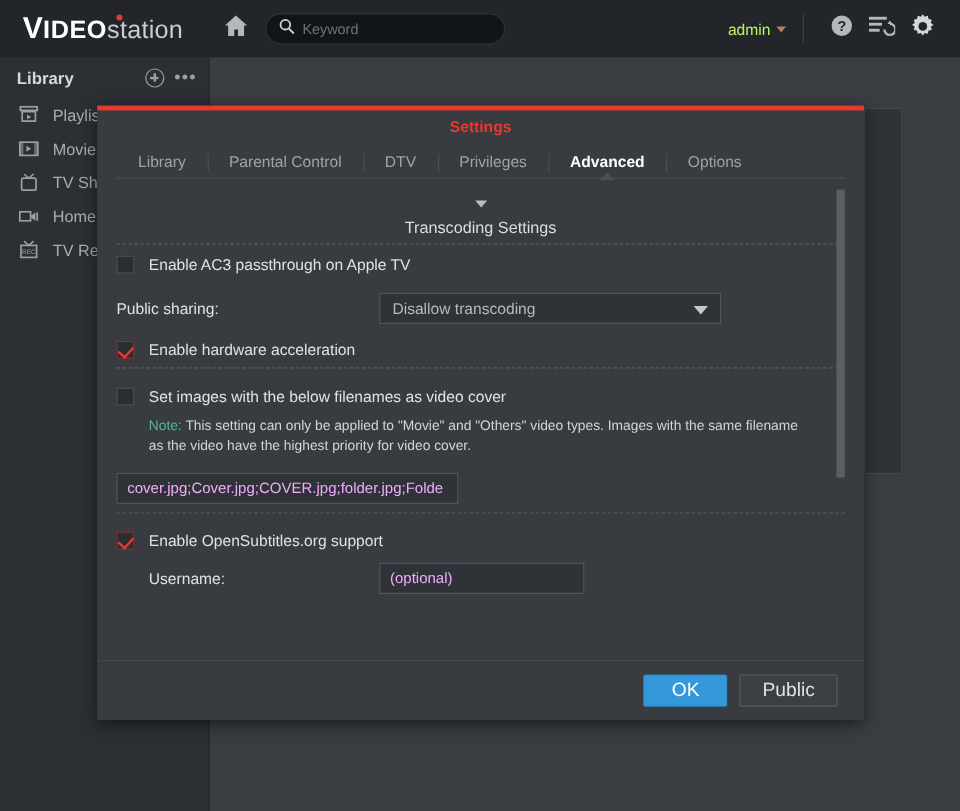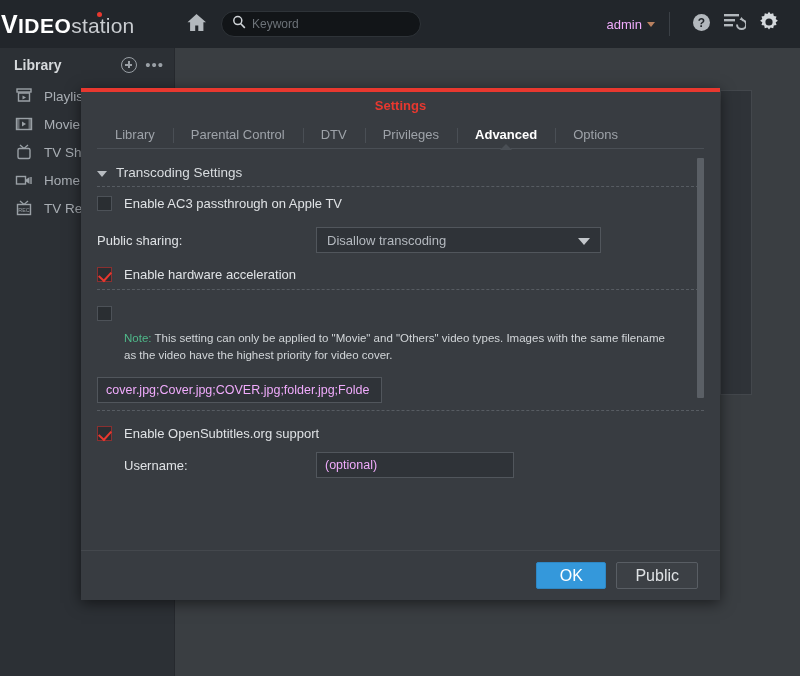--- a/index.html
+++ b/index.html
@@ -12,21 +12,21 @@
   #app { position: relative; width: 800px; height: 676px; background: #3a3e42; }
 
   
   .topbar {
     position: absolute; left: 0; top: 0; width: 800px; height: 48px;
     background: #22262b;
     display: flex; align-items: center;
   }
   .logo {
     width: 175px; height: 48px; display: flex; align-items: center;
-    padding-left: 1px; position: relative;
+    padding-left: 19px; position: relative;
   }
   .logo-text { font-size: 21px; letter-spacing: .2px; white-space: nowrap; }
   .logo-v { color: #ffffff; font-weight: bold; font-size: 25px; }
   .logo-ideo { color: #ffffff; font-weight: bold; letter-spacing: .5px; }
   .logo-station { color: #c9ccd0; font-weight: 300; }
   .logo-dot {
     position: absolute; left: 97px; top: 12px; width: 5px; height: 5px;
     border-radius: 50%; background: #e8382f;
   }
   .home-btn {
@@ -34,21 +34,21 @@
   }
   .searchbox {
     width: 200px; height: 26px; background: #121518; border: 1px solid #2e3338;
     border-radius: 13px; display: flex; align-items: center; padding: 0 10px;
     margin-left: 4px;
   }
   .searchbox .ph { color: #6c7278; font-size: 12px; margin-left: 6px; }
   .topright {
     margin-left: auto; display: flex; align-items: center; height: 48px; padding-right: 14px;
   }
-  .admin { color: #f0abfc; font-size: 13px; display: flex; align-items: center; gap: 5px; }
+  .admin { color: #bef264; font-size: 13px; display: flex; align-items: center; gap: 5px; }
   .caret-d { width:0;height:0;border-left:4px solid transparent;border-right:4px solid transparent;border-top:5px solid #b9805f; }
   .vdiv { width: 1px; height: 24px; background: #3b4046; margin: 0 14px; }
   .ticon { width: 34px; height: 48px; display: flex; align-items: center; justify-content: center; }
 
   
   .sidebar {
     position: absolute; left: 0; top: 48px; width: 175px; height: 628px;
     background: #2c3035; border-right: 1px solid #26292e;
   }
   .lib-head {
@@ -118,21 +118,21 @@
     border-bottom:6px solid #4a4f55; z-index:-1;
   }
 
   .dlg-body {
     position: absolute; left: 0; top: 61px; width: 639px; height: 399px;
     overflow: hidden;
   }
   .scroll-area { position:absolute; left:16px; top:0; width: 607px; height: 399px; }
 
   .section-head {
-    display: flex; align-items: center; gap: 9px; padding-top: 12px; padding-bottom: 6px;
+    display: flex; align-items: center; gap: 9px; padding-top: 12px; padding-bottom: 6px; flex-direction: column;
   }
   .chev {
     width: 0; height: 0; border-left: 5px solid transparent; border-right: 5px solid transparent;
     border-top: 6px solid #b8bcc1; margin-top: 2px;
   }
   .section-title { color: #d9dde0; font-size: 13.5px; }
   .dashed { border-bottom: 1px dashed #575c62; height: 1px; margin-bottom: 2px; }
 
   .row { display: flex; align-items: center; padding: 7px 0; }
   .cbx {
@@ -375,20 +375,21 @@
 
         <div class="row">
           <span class="cbx checked"></span>
           <span class="cbx-lbl">Enable hardware acceleration</span>
         </div>
 
         <div class="dashed"></div>
 
         <div class="row" style="padding-top:14px">
           <span class="cbx"></span>
+          <span class="cbx-lbl">Set images with the below filenames as video cover</span>
         </div>
 
         <div class="note" style="padding-left:27px">
           <span class="note-tag">Note:</span><span> This setting can only be applied to "Movie" and "Others" video types. Images with the same filename as the video have the highest priority for video cover.</span>
         </div>
 
         <div class="row" style="padding-top:13px">
           <span class="txtinput" style="width:285px">
             <span>cover.jpg;Cover.jpg;COVER.jpg;folder.jpg;Folde</span>
           </span>
@@ -396,21 +397,21 @@
 
         <div class="dashed"></div>
 
         <div class="row" style="padding-top:13px">
           <span class="cbx checked"></span>
           <span class="cbx-lbl">Enable OpenSubtitles.org support</span>
         </div>
 
         <div class="row" style="padding:4px 0">
           <span class="field-lbl" style="width:219px; padding-left:27px">Username:</span>
-          <span class="txtinput" style="width:198px">
+          <span class="txtinput" style="width:171px">
             <span>(optional)</span>
           </span>
         </div>
 
       </div>
 
       <div class="vscroll-track"></div>
       <div class="vscroll-thumb"></div>
 
     </div>

